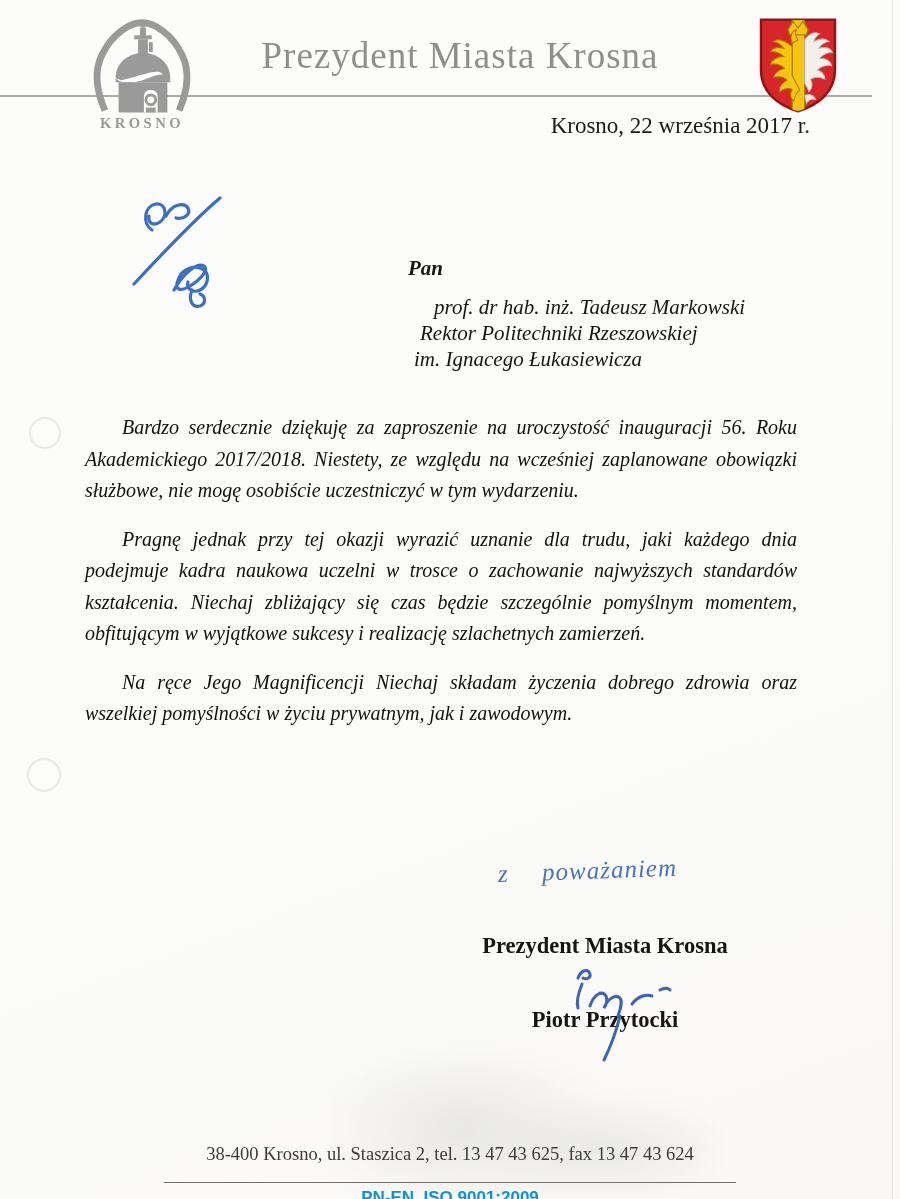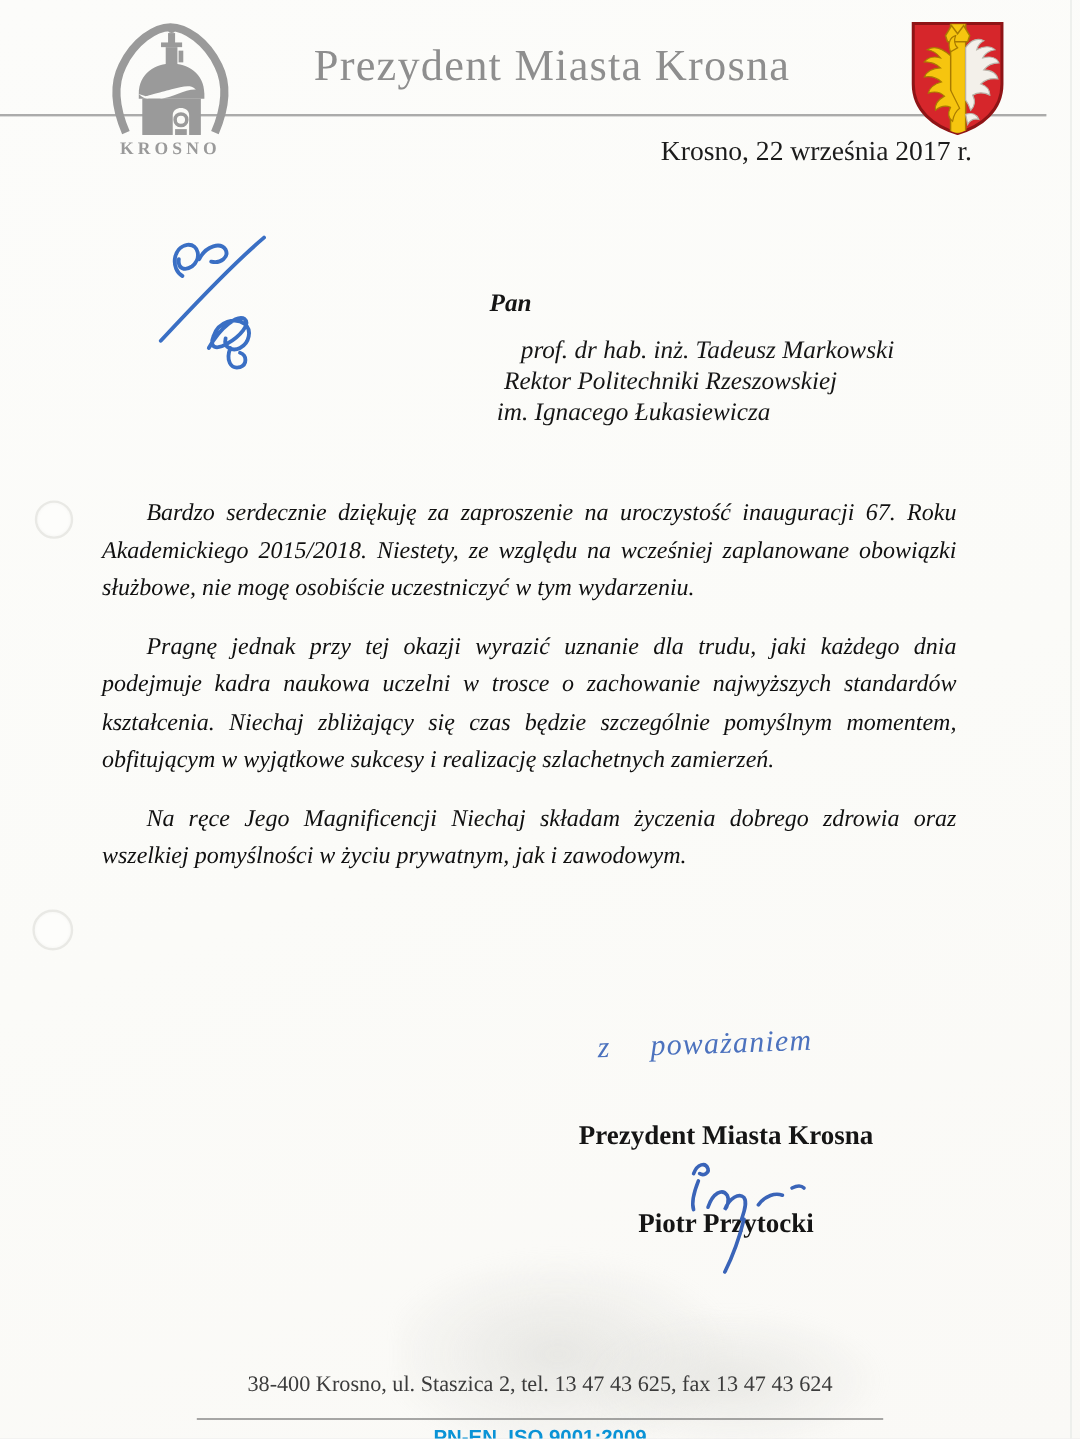--- a/index.html
+++ b/index.html
@@ -32,21 +32,21 @@
   .paraph{position:absolute;left:122px;top:178px;width:150px;height:135px;}
   .closing-hand{
     position:absolute;left:498px;top:856px;width:230px;
     font-size:25px;font-style:italic;color:#3a64b8;
     transform:rotate(-2deg);word-spacing:26px;letter-spacing:1px;
     opacity:.9;
   }
   .signature{position:absolute;left:548px;top:950px;width:170px;height:115px;}
   
   .addressee{position:absolute;left:408px;top:240px;font-size:21px;}
-  .addressee .salutation{font-weight:bold;font-style:italic;margin:0 0 14px 0;}
+  .addressee .salutation{font-weight:bold;font-style:italic;margin:16px 0 14px 0;}
   .addressee .name{font-weight:normal;font-style:italic;margin:0 0 1px 26px;}
   .addressee .pos{font-style:italic;margin:0 0 1px 12px;}
   .addressee .inst{font-style:italic;margin:0 0 12px 6px;}
   
   .body-text{
     position:absolute;left:85px;top:412px;width:712px;
     font-size:20px;line-height:31.5px;font-style:italic;
     text-align:justify;color:#101010;
   }
   .body-text p{margin:0 0 17px 0;text-indent:37px;}
@@ -147,21 +147,21 @@
   </svg>
 
   <div class="addressee">
     <p class="salutation">Pan</p>
     <p class="name">prof. dr hab. inż. Tadeusz Markowski</p>
     <p class="pos">Rektor Politechniki Rzeszowskiej</p>
     <p class="inst">im. Ignacego Łukasiewicza</p>
   </div>
 
   <div class="body-text">
-    <p>Bardzo serdecznie dziękuję za zaproszenie na uroczystość inauguracji 67. Roku Akademickiego 2015/2018. Niestety, ze względu na wcześniej zaplanowane obowiązki służbowe, nie mogę osobiście uczestniczyć w tym wydarzeniu.</p>
+    <p>Bardzo serdecznie dziękuję za zaproszenie na uroczystość inauguracji 56. Roku Akademickiego 2017/2018. Niestety, ze względu na wcześniej zaplanowane obowiązki służbowe, nie mogę osobiście uczestniczyć w tym wydarzeniu.</p>
     <p>Pragnę jednak przy tej okazji wyrazić uznanie dla trudu, jaki każdego dnia podejmuje kadra naukowa uczelni w trosce o zachowanie najwyższych standardów kształcenia. Niechaj zbliżający się czas będzie szczególnie pomyślnym momentem, obfitującym w wyjątkowe sukcesy i realizację szlachetnych zamierzeń.</p>
     <p>Na ręce Jego Magnificencji Niechaj składam życzenia dobrego zdrowia oraz wszelkiej pomyślności w życiu prywatnym, jak i zawodowym.</p>
   </div>
 
   <div class="closing-hand">z poważaniem</div>
 
   <div class="signer">
     <p class="signer-title">Prezydent Miasta Krosna</p>
     <p class="signer-name">Piotr Przytocki</p>
   </div>

